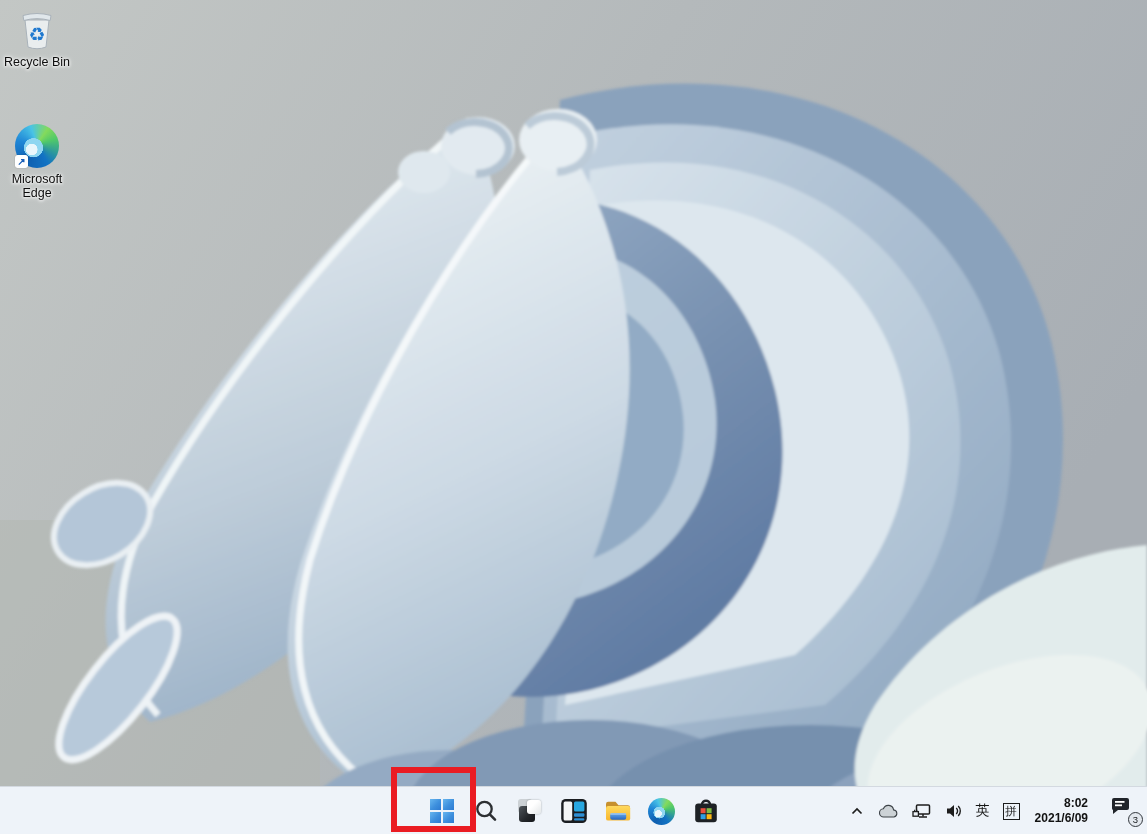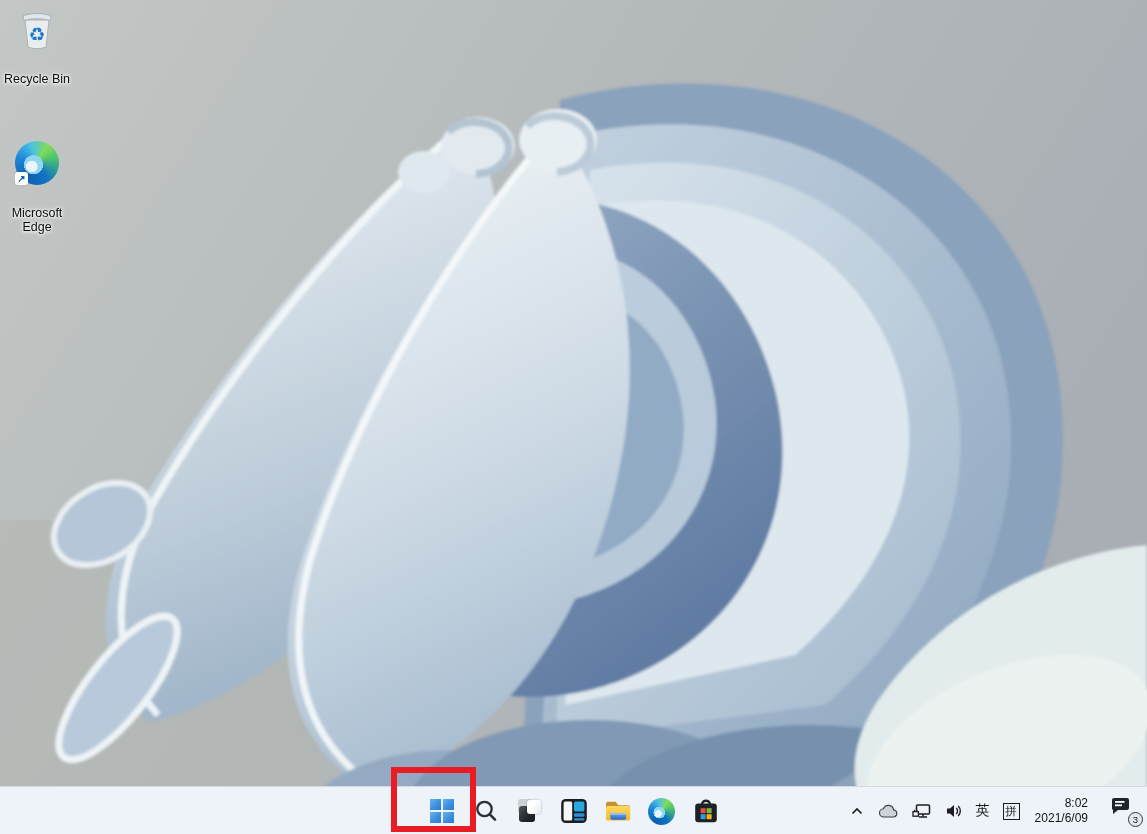--- a/index.html
+++ b/index.html
@@ -6,21 +6,21 @@
   html,body { width:1147px; height:834px; overflow:hidden; font-family:"Liberation Sans", sans-serif; cursor:default; }
   .stage { position:relative; width:1147px; height:834px; overflow:hidden; background:#b4b9bb; }
 
   
   .wallpaper { position:absolute; inset:0; width:100%; height:100%; display:block; }
 
   
   .desktop-icons { position:absolute; left:0; top:2px; width:74px; display:flex; flex-direction:column; }
   .desktop-icon { width:74px; padding:4px 0 6px; display:flex; flex-direction:column; align-items:center; margin-bottom:8px; }
   .di-glyph { width:46px; height:46px; display:flex; align-items:center; justify-content:center; position:relative; }
-  .di-label { margin-top:20px; font-size:12.5px; line-height:14px; text-align:center; color:#0d0d0d;
+  .di-label { margin-top:3px; font-size:12.5px; line-height:14px; text-align:center; color:#0d0d0d;
               text-shadow:0 0 3px rgba(255,255,255,.95), 0 1px 3px rgba(255,255,255,.9), 0 0 6px rgba(255,255,255,.7);
               max-width:70px; word-wrap:break-word; }
   .shortcut-badge { position:absolute; left:1px; bottom:1px; width:13px; height:13px; background:#fff;
                     border-radius:2.5px; display:flex; align-items:center; justify-content:center;
                     font-size:10px; font-weight:bold; color:#1a5fb8; box-shadow:0 0 1px rgba(0,0,0,.45); }
 
   
   .taskbar { position:absolute; left:0; right:0; bottom:0; height:48px; background:#eef3f9;
              border-top:1px solid rgba(90,100,110,.18); }
   .tb-icons { position:absolute; left:50%; top:0; height:48px; transform:translateX(-50%);
@@ -42,21 +42,21 @@
       conic-gradient(from 210deg at 50% 46%, #0e5fb0 0deg, #1f86d6 70deg, #49c3e6 130deg, #84da5c 185deg, #4fc86a 225deg, #1273c4 300deg, #0e5fb0 360deg); }
   .edge-ball.big { width:44px; height:44px; }
 
   
   .tb-tray { position:absolute; right:6px; top:0; height:48px; display:flex; align-items:center; gap:9px; }
   .tray-btn { border:none; background:transparent; padding:2px; display:flex; align-items:center; justify-content:center; border-radius:4px; }
   .ime-char { font-size:14px; color:#141414; font-family:"DejaVu Sans", sans-serif; }
   .pin-box { display:inline-flex; align-items:center; justify-content:center; width:17px; height:17px;
              border:1.6px solid #1b1b1b; font-size:11.5px; color:#141414; font-family:"DejaVu Sans", sans-serif; }
   .clock { display:flex; flex-direction:column; align-items:flex-end; justify-content:center; line-height:15px;
-           font-size:12px; color:#121212; padding:0 4px; }
+           font-size:12px; color:#121212; padding:0 4px;font-weight:bold; }
   .notif { position:relative; margin-left:6px; width:34px; height:34px; }
   .badge { position:absolute; right:-2px; bottom:1px; width:15px; height:15px; border-radius:50%;
            background:rgba(225,231,236,.9); border:1.4px solid #32373d; font-size:9.5px; color:#15181b;
            display:flex; align-items:center; justify-content:center; }
 
   
   .annotation-box { position:absolute; left:391px; top:767px; width:85px; height:65px;
                     border:6px solid #ea1c23; pointer-events:none; }
 </style>
 </head>

